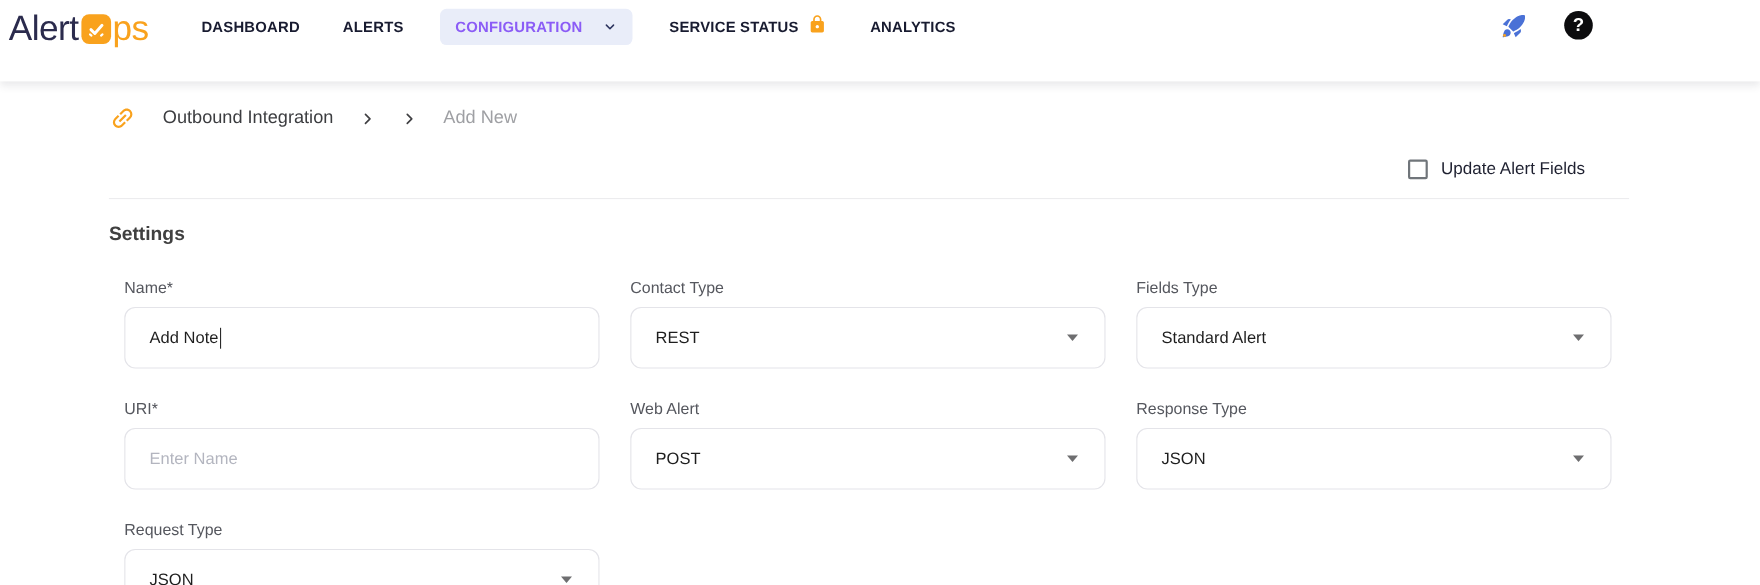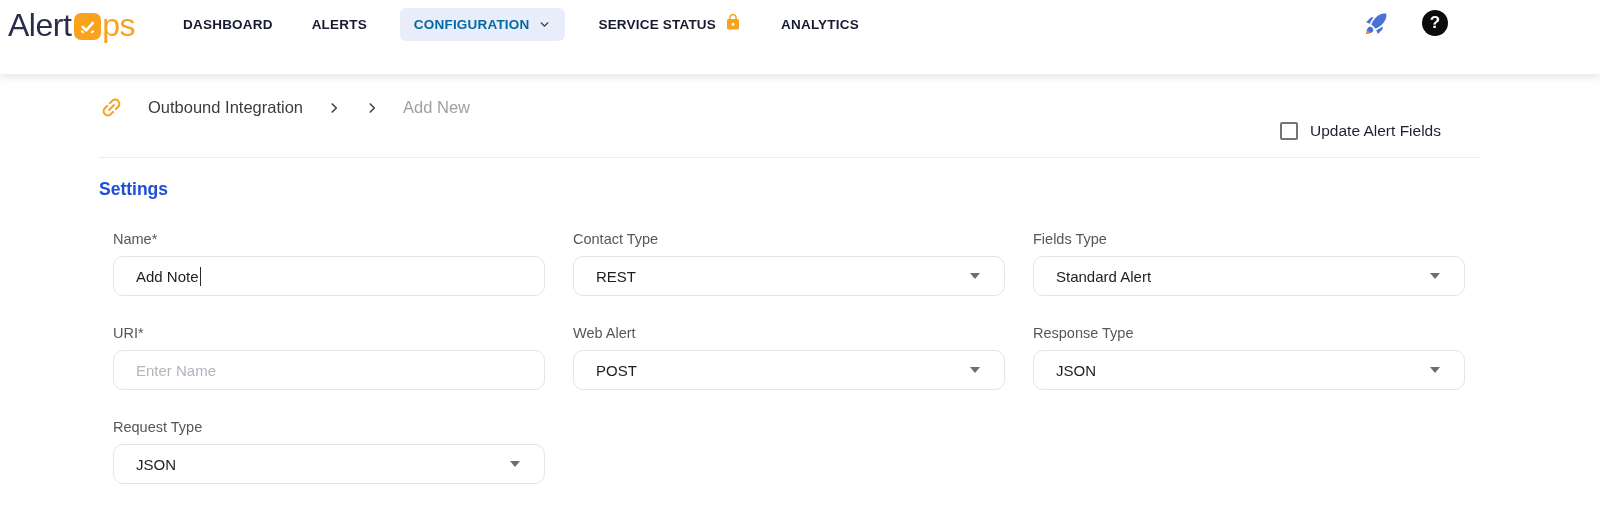--- a/index.html
+++ b/index.html
@@ -13,50 +13,50 @@
   }
   .logo { display:flex; align-items:center; cursor:pointer; user-select:none; }
   .logo-dark { font-size:32px; font-weight:500; color:#2b2b4d; letter-spacing:-0.5px; }
   .logo-icon { width:27px; height:27px; background:#F9A21D; border-radius:7px; margin:2px 1px 0 3px;
     display:flex; align-items:center; justify-content:center; }
   .logo-orange { font-size:32px; font-weight:500; color:#F9A21D; letter-spacing:-0.5px; }
 
   .nav { display:flex; align-items:center; margin-left:42px; height:34px; gap:27px; }
   .nav-item { font-size:13.5px; font-weight:700; color:#181b30; letter-spacing:0.2px;
     text-decoration:none; cursor:pointer; display:flex; align-items:center; padding:0 6px; height:33px; }
-  .nav-item.pill { background:#E9EDF9; color:#0369a1; border-radius:6px; padding:0 14px; gap:9px; }
+  .nav-item.pill { background:#E9EDF9; color:#8b5cf6; border-radius:6px; padding:0 14px; gap:19px; }
   .chevron-down { width:13px; height:13px; }
   .lock-icon { width:18px; height:18px; margin-left:8px; transform:translateY(-2px); }
 
   .header-right { margin-left:auto; margin-right:152px; display:flex; align-items:center; gap:33px; padding-top:3px; }
   .rocket-icon { width:25px; height:25px; cursor:pointer; }
   .help-icon { width:26px; height:26px; background:#0c0c0e; color:#fff; border-radius:50%;
     font-size:17px; font-weight:700; display:flex; align-items:center; justify-content:center; cursor:pointer; }
 
   
   .content { padding:0 119px 0 99px; }
 
   .breadcrumb { display:flex; align-items:center; margin-top:21px; gap:24px; }
   .link-icon { width:25px; height:25px; transform:rotate(-45deg); }
   .crumb { font-size:16.5px; color:#3c3d40; cursor:pointer; }
   .crumb.current { color:#9fa0a4; cursor:default; }
   .crumb-sep { width:14px; height:14px; }
 
-  .checkbox-row { display:flex; justify-content:flex-end; align-items:flex-end; margin-top:2px; padding-right:40px; }
+  .checkbox-row { display:flex; justify-content:flex-end; align-items:flex-end; margin-top:25px; padding-right:40px; }
   .checkbox { width:18px; height:18px; border:2px solid #70757a; border-radius:2px; background:#fff;
     margin-right:12px; cursor:pointer; flex:none; }
   .checkbox-label { font-size:15.5px; color:#1e2030; }
 
   .settings-section { border-top:1px solid #ececee; margin-top:17px; padding-top:21px; }
-  .settings-title { font-size:17.5px; font-weight:600; color:#1d4ed8; }
+  .settings-title { font-size:17.5px; font-weight:600; color:#404040; }
 
   .form-grid { display:grid; grid-template-columns:repeat(3, 432px); column-gap:28px; row-gap:29px;
     margin:31px 0 0 14px; }
   .field-label { font-size:14.5px; color:#55575e; margin-bottom:9px; }
-  .control { height:40px; border:1px solid #e4e4e9; border-radius:10px; background:#fff;
+  .control { height:56px; border:1px solid #e4e4e9; border-radius:10px; background:#fff;
     display:flex; align-items:center; padding:0 24px 0 22px; font-size:15px; color:#1e1e1e; position:relative; }
   .textbox { cursor:text; }
   input.control { width:100%; outline:none; font-family:"Liberation Sans", sans-serif; }
   input.control::placeholder { color:#b3b5bf; opacity:1; }
   .selectbox { cursor:pointer; }
   .select-caret { position:absolute; right:24px; top:50%; margin-top:-3px; width:0; height:0;
     border-left:5.5px solid transparent; border-right:5.5px solid transparent; border-top:6.5px solid #6e6e70; }
   .text-caret { display:inline-block; width:1.5px; height:19px; background:#2a2a2a; margin-left:1px;
     animation:blink 1.1s steps(1) infinite; }
   @keyframes blink { 0%,60% {opacity:1;} 61%,100% {opacity:0;} }

